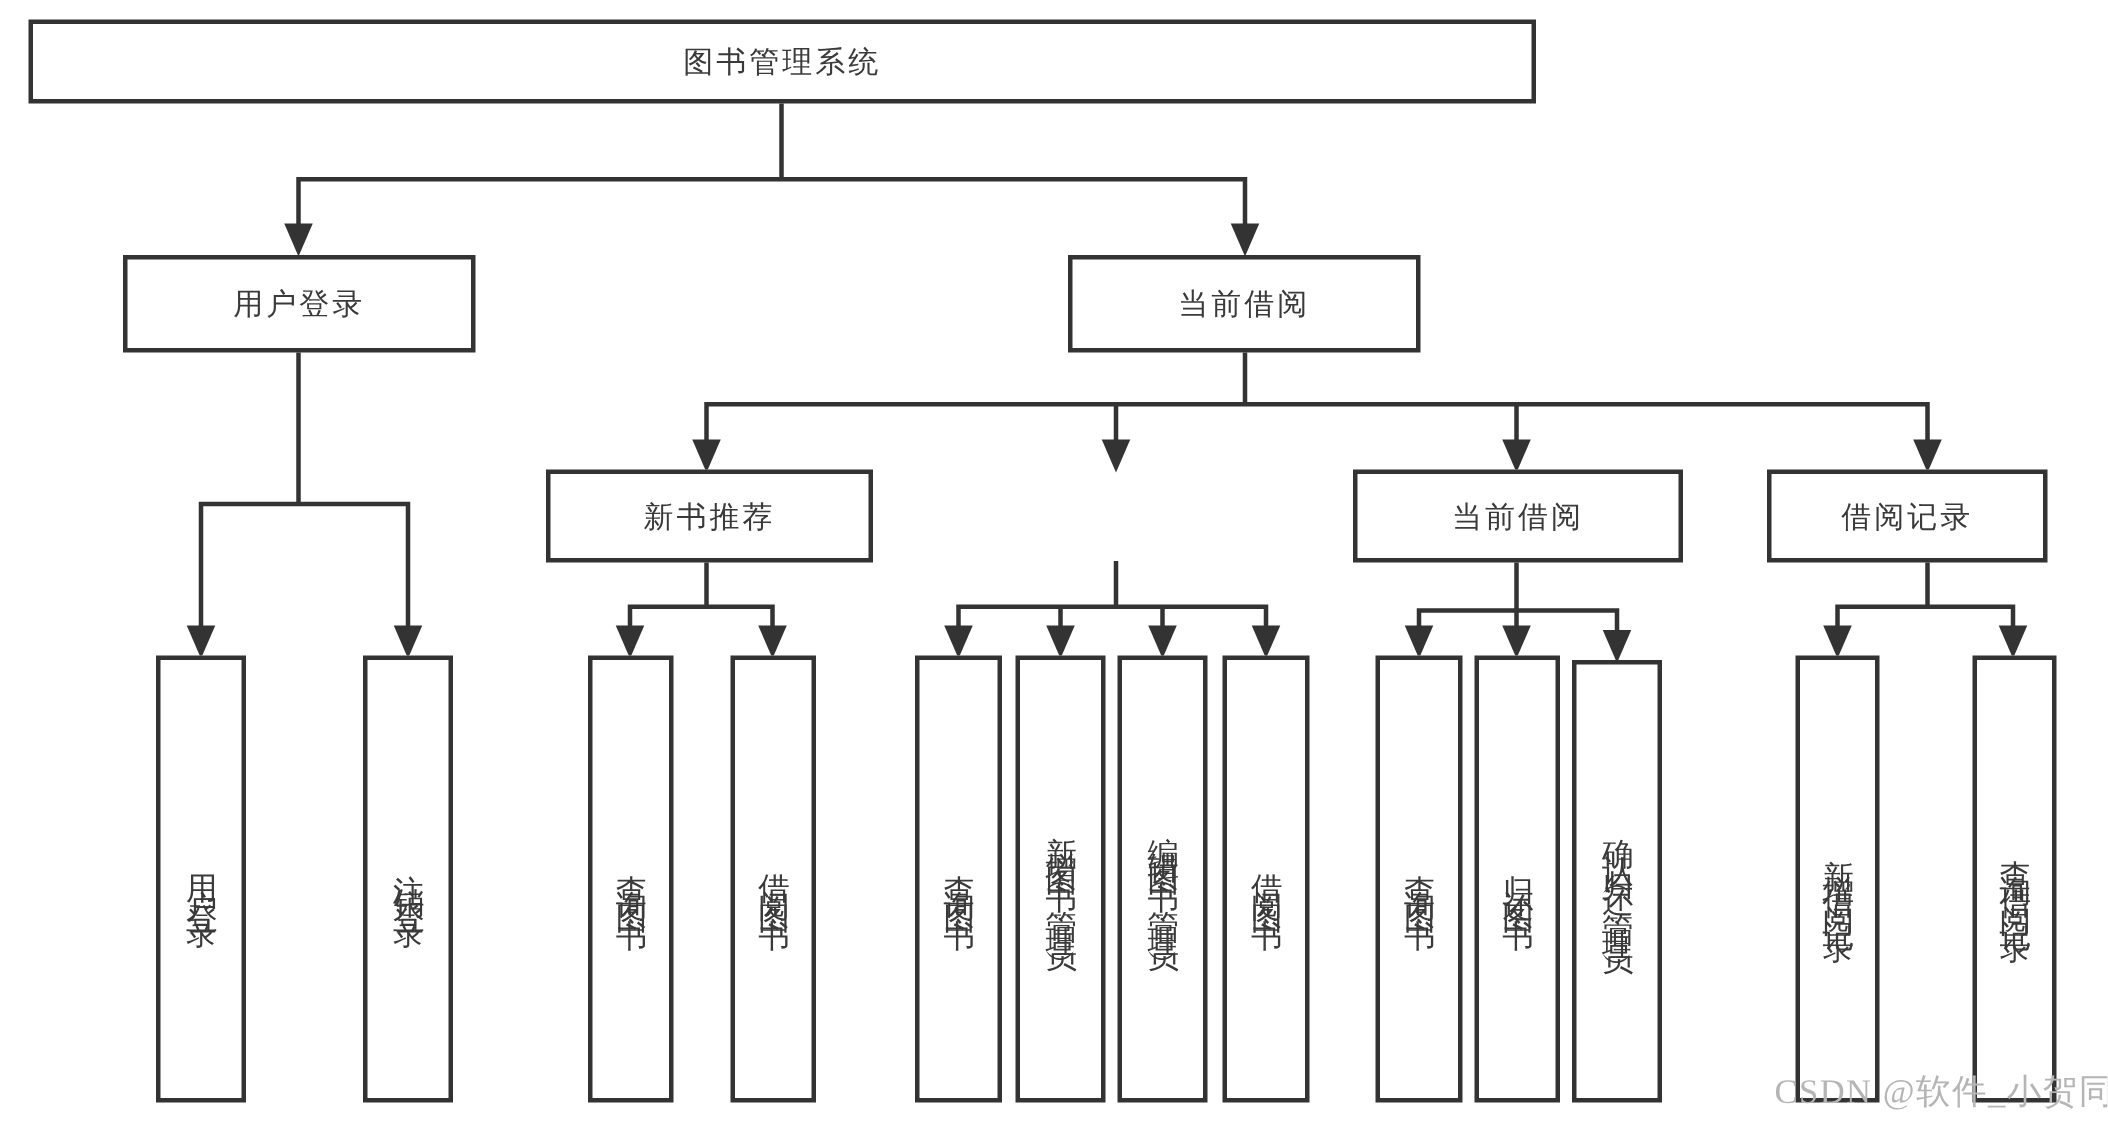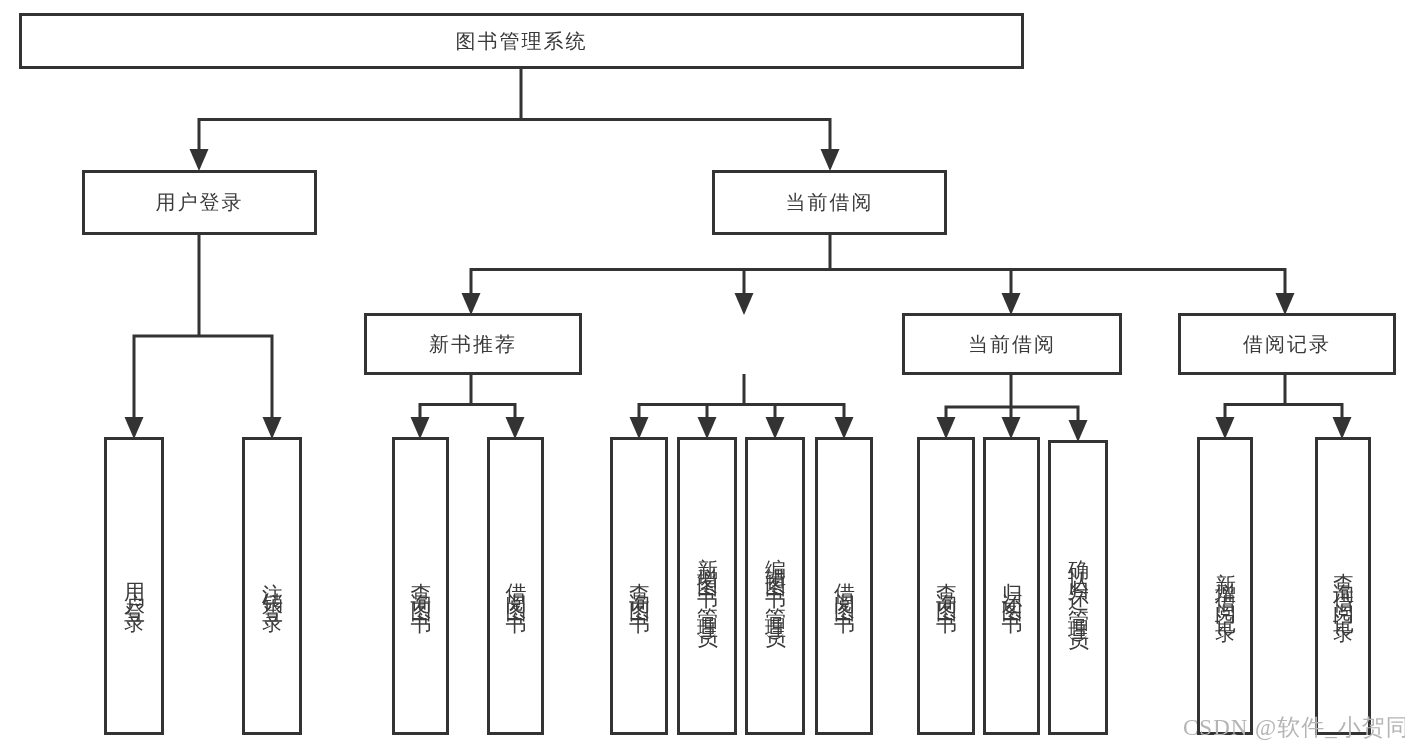--- a/index.html
+++ b/index.html
@@ -101,21 +101,21 @@
   <div class="node" style="left:712px;top:170px;width:235px;height:65px">
     <span class="hlabel">当前借阅</span>
   </div>
 
   <div class="node" style="left:364px;top:313px;width:218px;height:62px">
     <span class="hlabel">新书推荐</span>
   </div>
   <div class="node" style="left:902px;top:313px;width:220px;height:62px">
     <span class="hlabel">当前借阅</span>
   </div>
-  <div class="node" style="left:1178px;top:313px;width:218px;height:62px">
+  <div class="node" style="left:1178px;top:313px;width:187px;height:62px">
     <span class="hlabel">借阅记录</span>
   </div>
 
   <div class="node" style="left:104px;top:437px;width:60px;height:298px">
     <span class="vtext">用户登录</span>
   </div>
   <div class="node" style="left:242px;top:437px;width:60px;height:298px">
     <span class="vtext">注销登录</span>
   </div>
 

